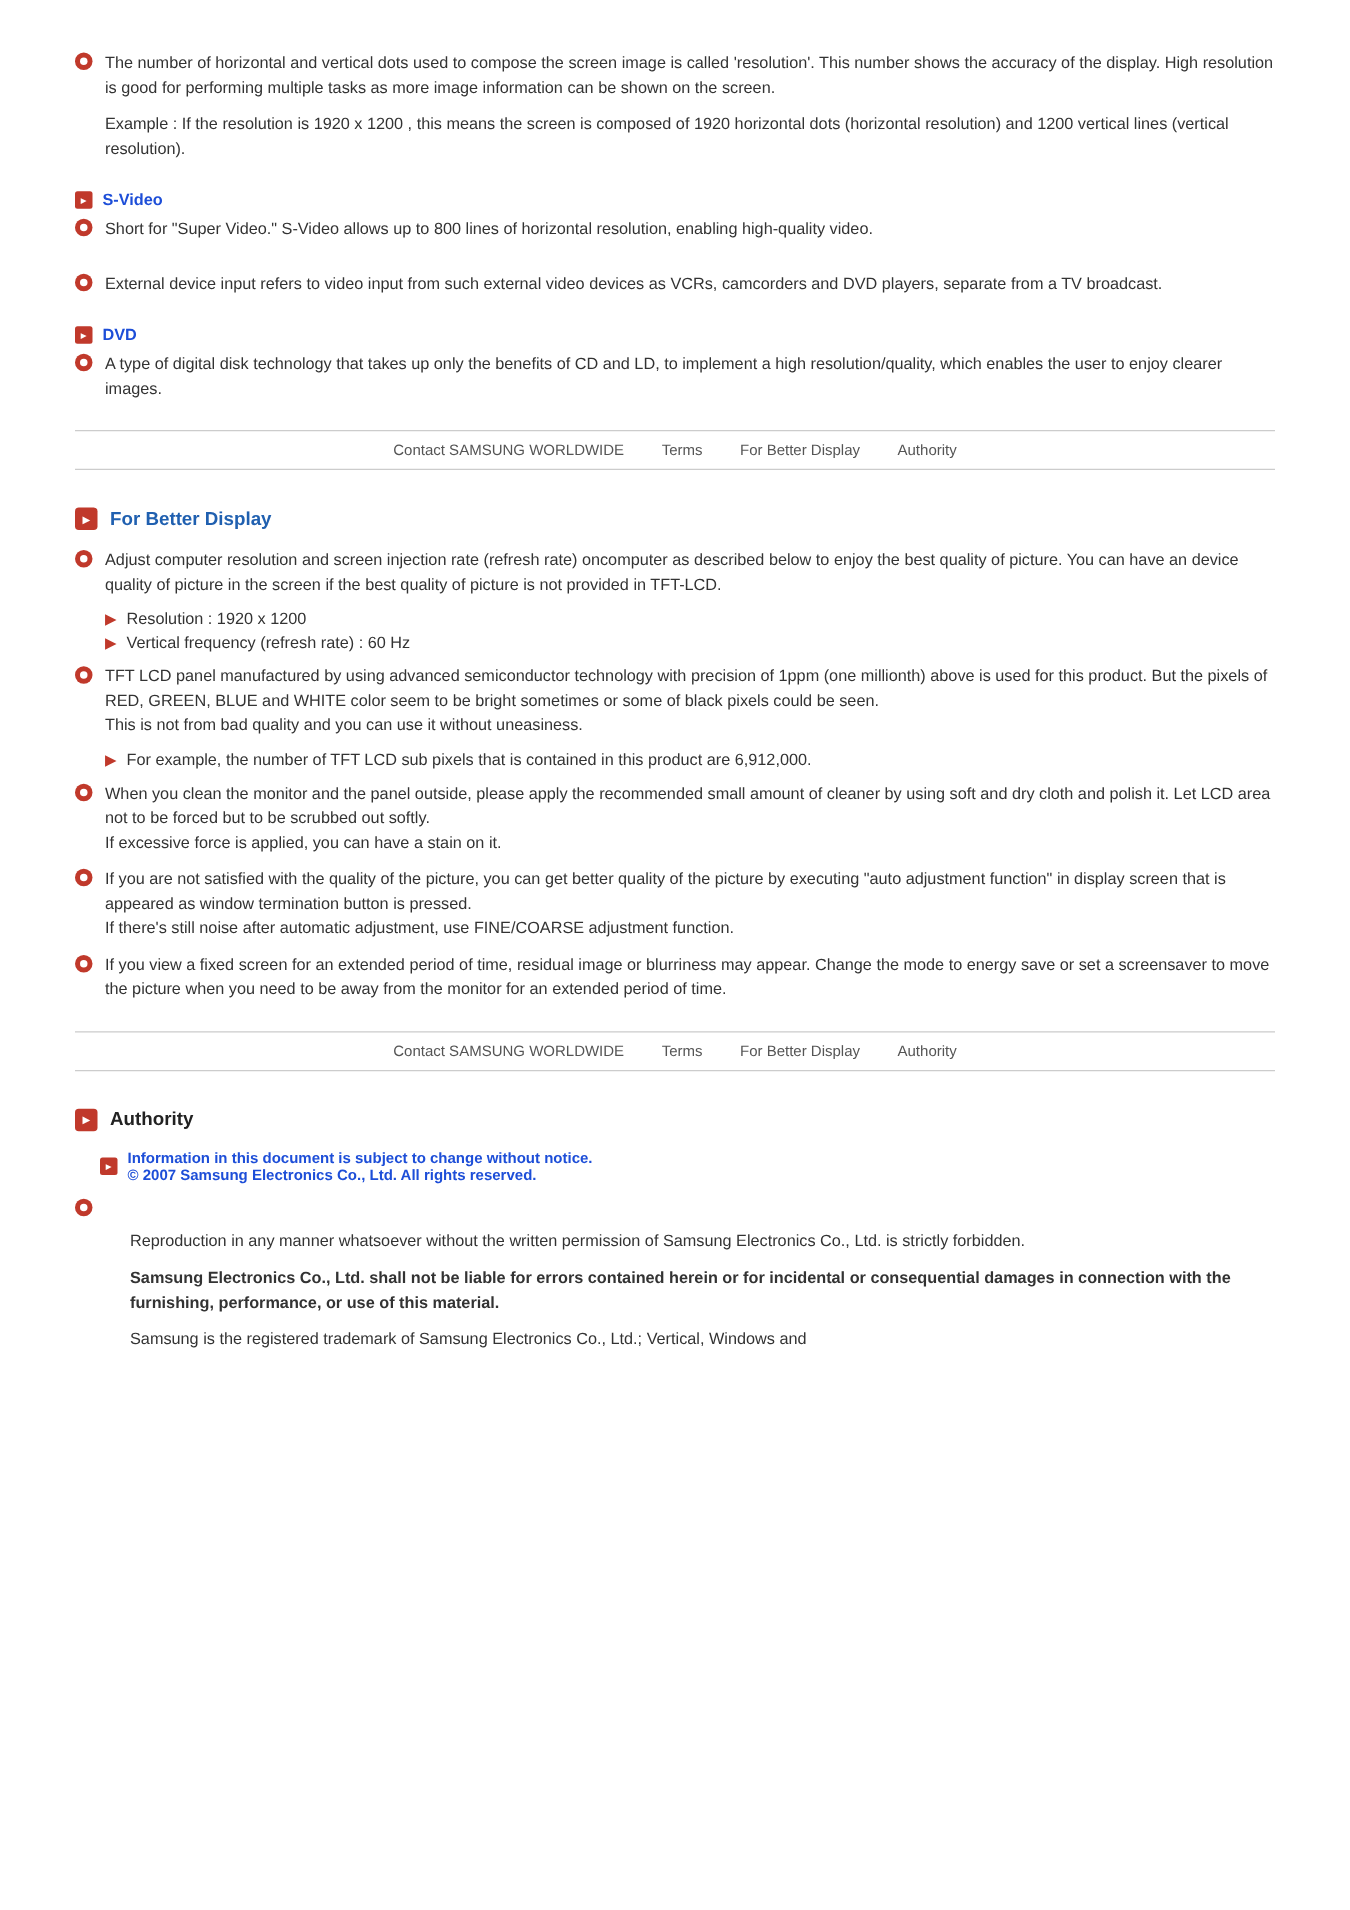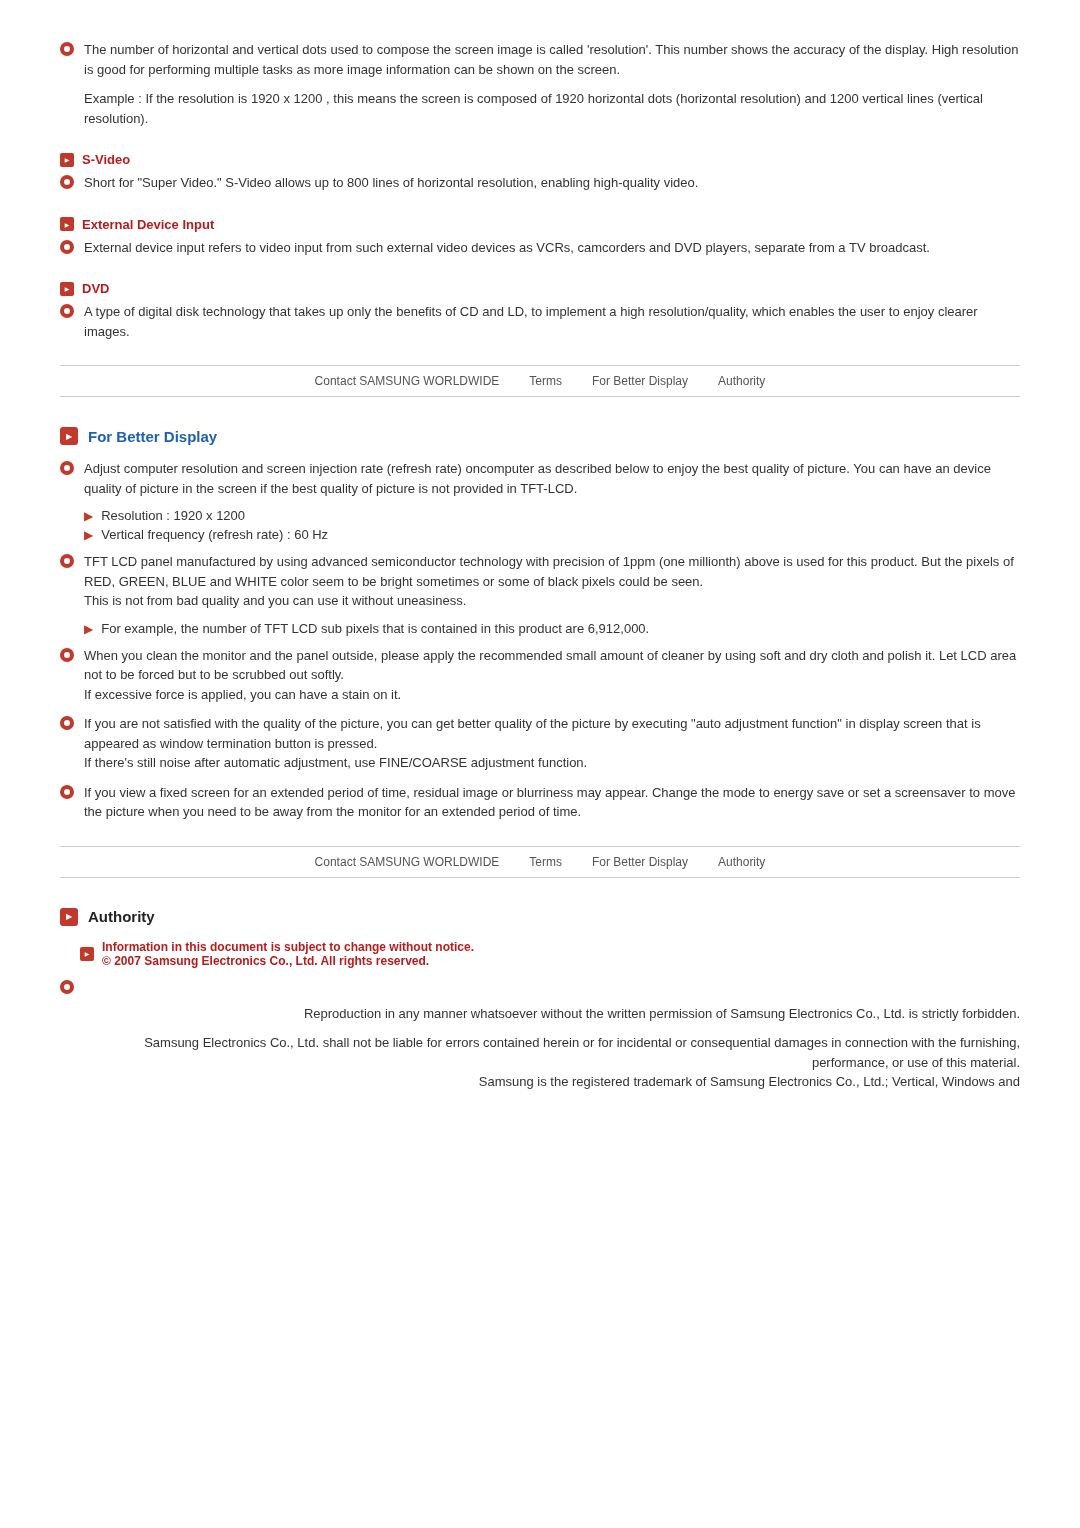--- a/index.html
+++ b/index.html
@@ -155,30 +155,29 @@
 
     .example-block {
       margin-left: 24px;
       margin-top: 8px;
       margin-bottom: 8px;
       line-height: 1.5;
     }
 
     .bold-red-text {
       font-weight: bold;
-      color: #b91c1c;
+      color: #1d4ed8;
       font-size: 13px;
     }
 
     .italic-text {
     }
 
     .nested-bullet {
       margin-left: 24px;
-      text-align: right;
     }
   </style>
 </head>
 <body>
 
 <div class="section-block">
   <div class="bullet-item">
     <div class="bullet-icon"></div>
     <div class="bullet-text">The number of horizontal and vertical dots used to compose the screen image is called 'resolution'. This number shows the accuracy of the display. High resolution is good for performing multiple tasks as more image information can be shown on the screen.</div>
   </div>
@@ -192,24 +191,20 @@
     <div class="term-label-icon"></div>
     <span class="term-label-text bold-red-text">S-Video</span>
   </div>
   <div class="bullet-item">
     <div class="bullet-icon"></div>
     <div class="bullet-text">Short for "Super Video." S-Video allows up to 800 lines of horizontal resolution, enabling high-quality video.</div>
   </div>
 </div>
 
 <div class="section-block">
-  <div class="term-label">
-    <div class="term-label-icon"></div>
-    <span class="term-label-text bold-red-text">External Device Input</span>
-  </div>
   <div class="bullet-item">
     <div class="bullet-icon"></div>
     <div class="bullet-text">External device input refers to video input from such external video devices as VCRs, camcorders and DVD players, separate from a TV broadcast.</div>
   </div>
 </div>
 
 <div class="section-block">
   <div class="term-label">
     <div class="term-label-icon"></div>
     <span class="term-label-text bold-red-text">DVD</span>
@@ -296,18 +291,18 @@
     </span>
   </div>
 
   <div class="bullet-item" style="margin-top:10px;">
     <div class="bullet-icon"></div>
     <div class="bullet-text"></div>
   </div>
 
   <div class="nested-bullet" style="margin-left:44px;">
     <p style="margin-bottom:10px; line-height:1.5;">Reproduction in any manner whatsoever without the written permission of Samsung Electronics Co., Ltd. is strictly forbidden.</p>
-    <p style="line-height:1.5;">Samsung Electronics Co., Ltd. shall not be liable for errors contained herein or for incidental or consequential damages in connection with the furnishing, performance, or use of this material.</p>
+    <p style="margin-bottom:10px; line-height:1.5;font-weight:bold;">Samsung Electronics Co., Ltd. shall not be liable for errors contained herein or for incidental or consequential damages in connection with the furnishing, performance, or use of this material.</p>
     <p style="line-height:1.5;">
       <span class="italic-text">Samsung</span><span> is the registered trademark of Samsung Electronics Co., Ltd.; </span><span class="italic-text">Vertical</span><span>, </span><span class="italic-text">Windows</span><span> and</span>
     </p>
   </div>
 </div>
 
 </body></html>

